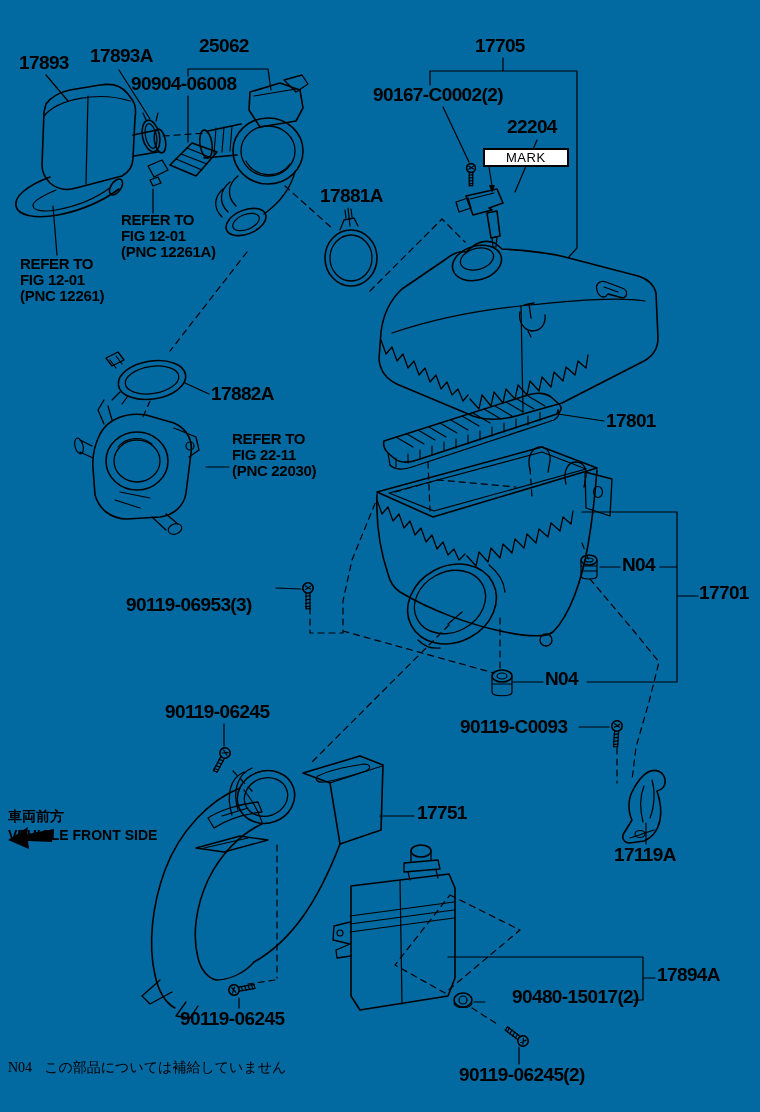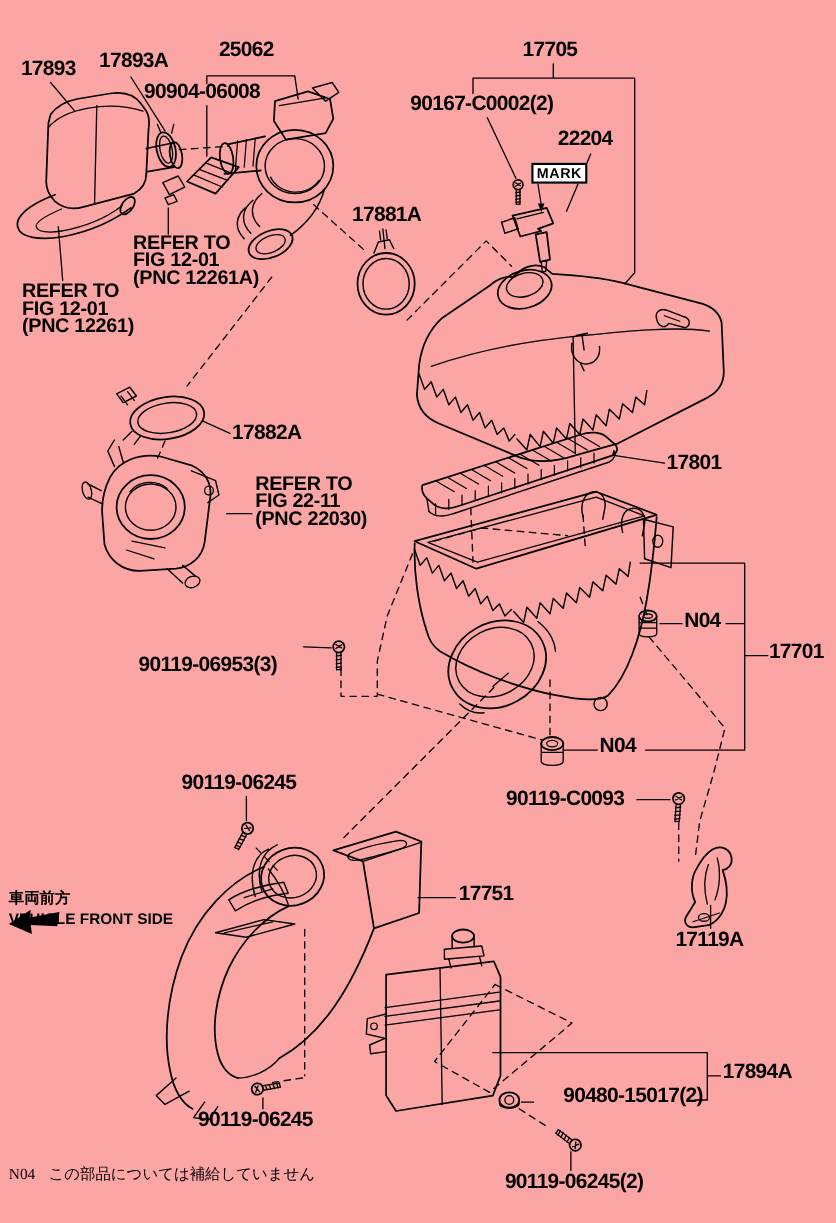--- a/index.html
+++ b/index.html
@@ -1,28 +1,28 @@
 <!DOCTYPE html>
 <html><head>
 <meta charset="utf-8">
 <style>
   html,body{margin:0;padding:0;background:#fff;}
   .wrap{
-    position:relative;width:760px;height:1112px;background:#fca5a5;
+    position:relative;width:760px;height:1112px;background:#0369a1;
     font-family:"Liberation Sans",sans-serif;color:#000;overflow:hidden;
   }
   .wrap svg{position:absolute;left:0;top:0;}
   .lbl{
     position:absolute;font-weight:bold;font-size:19px;line-height:1.05;
     letter-spacing:-0.6px;white-space:pre-line;color:#000;
   }
-  .ref{font-size:18px;line-height:16px;letter-spacing:-0.3px;}
+  .ref{font-size:15px;line-height:16px;letter-spacing:-0.3px;}
   .markbox{
-    position:absolute;border:2px solid #000;font-weight:bold;font-size:13px;
-    line-height:15px;padding:0 3px;letter-spacing:0.5px;background:#fff;
+    position:absolute;border:2px solid #000;font-weight:normal;font-size:13px;
+    line-height:15px;padding:0 21px;letter-spacing:0.5px;background:#fff;
   }
   .front{position:absolute;font-weight:bold;font-size:14px;line-height:19px;white-space:pre-line;margin-top:28px;}
   .foot{position:absolute;font-size:14px;font-weight:normal;white-space:nowrap;font-family:Liberation Serif, serif;}
   .foot .ref-id{margin-right:12px;}
   .code{position:absolute;font-size:22px;font-weight:bold;margin-top:47px;}
   path,ellipse,circle,line,polyline{vector-effect:non-scaling-stroke;}
 </style>
 </head>
 <body>
 

